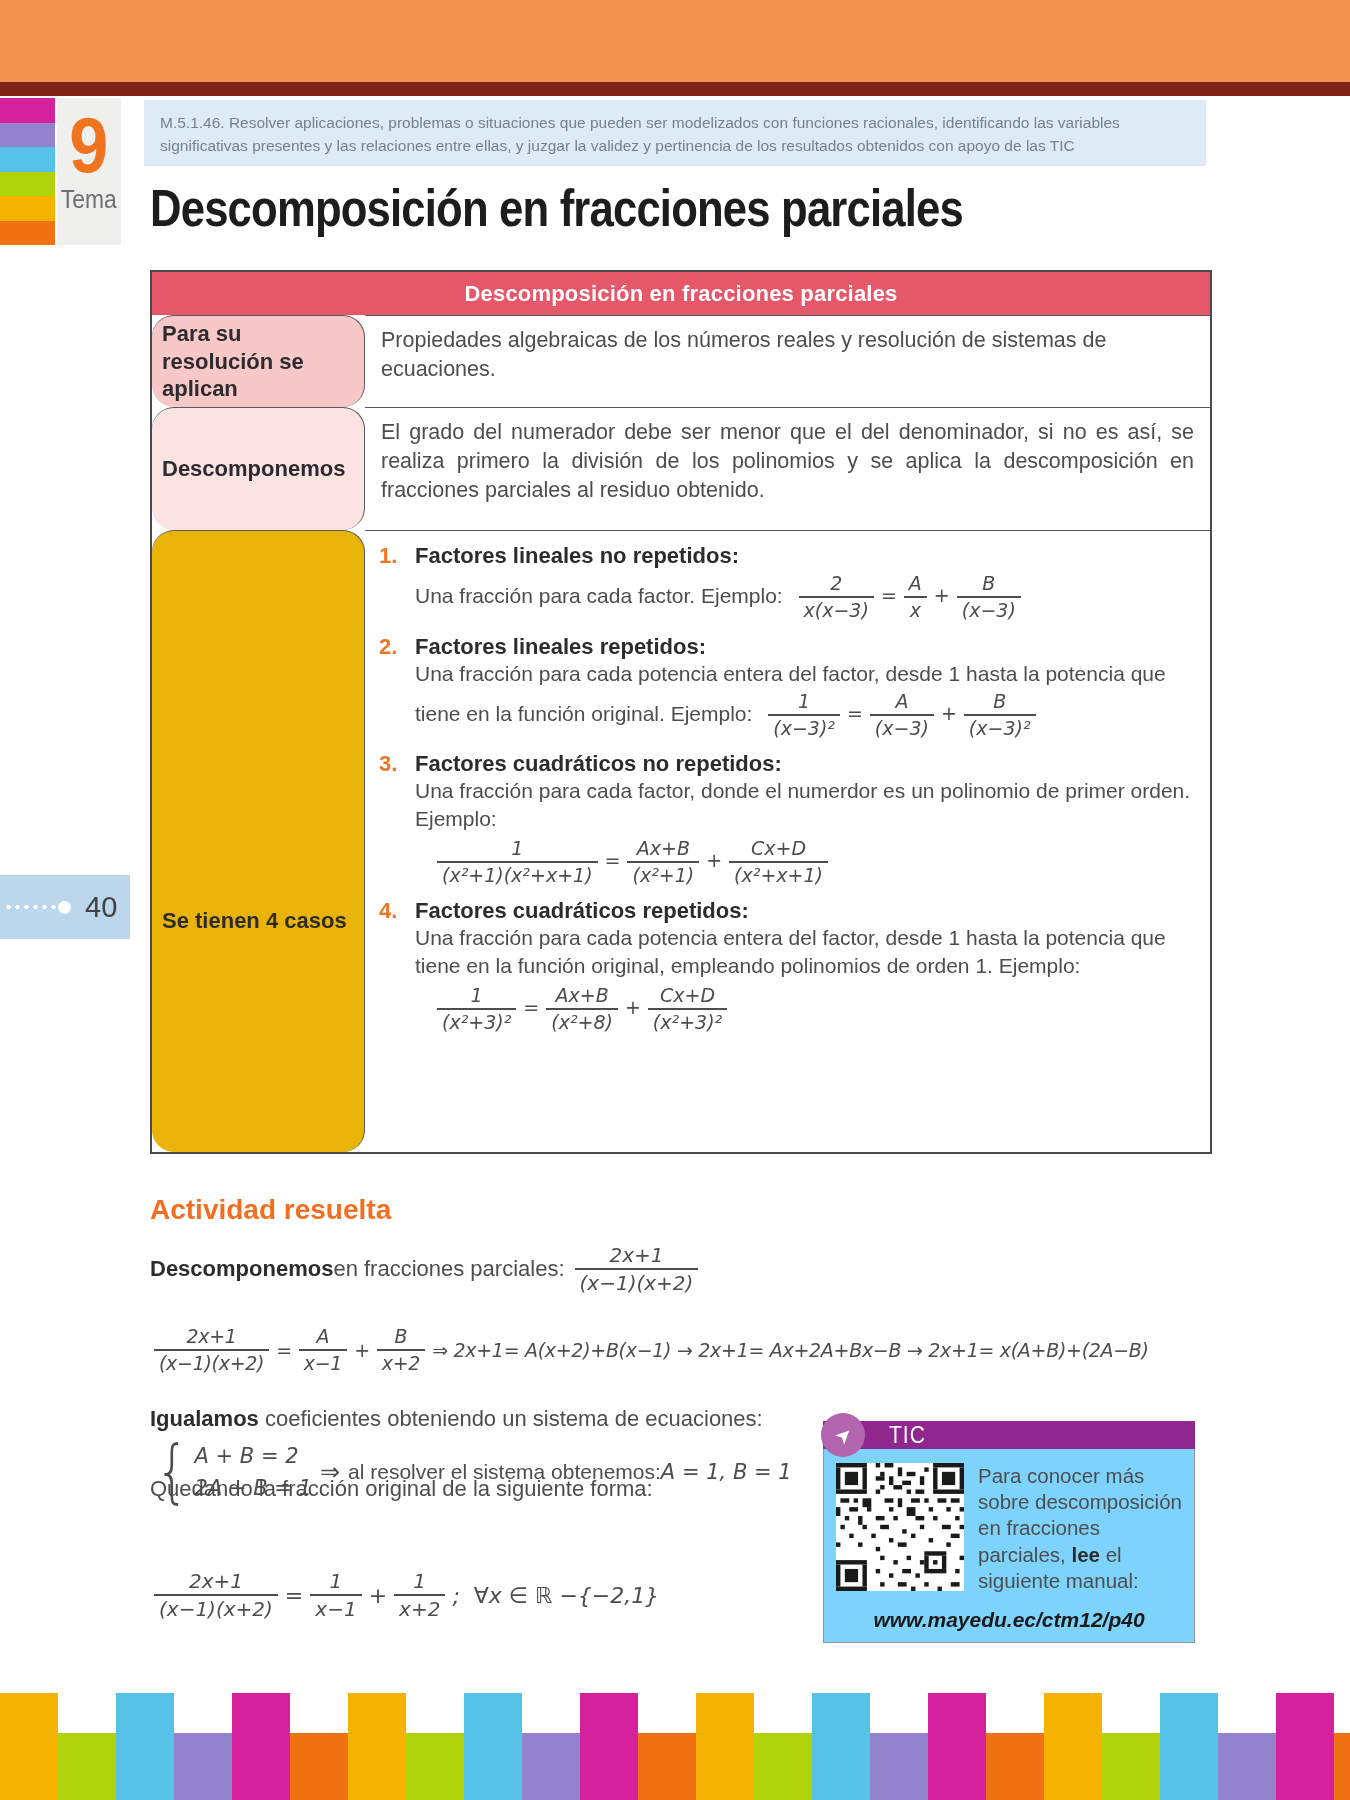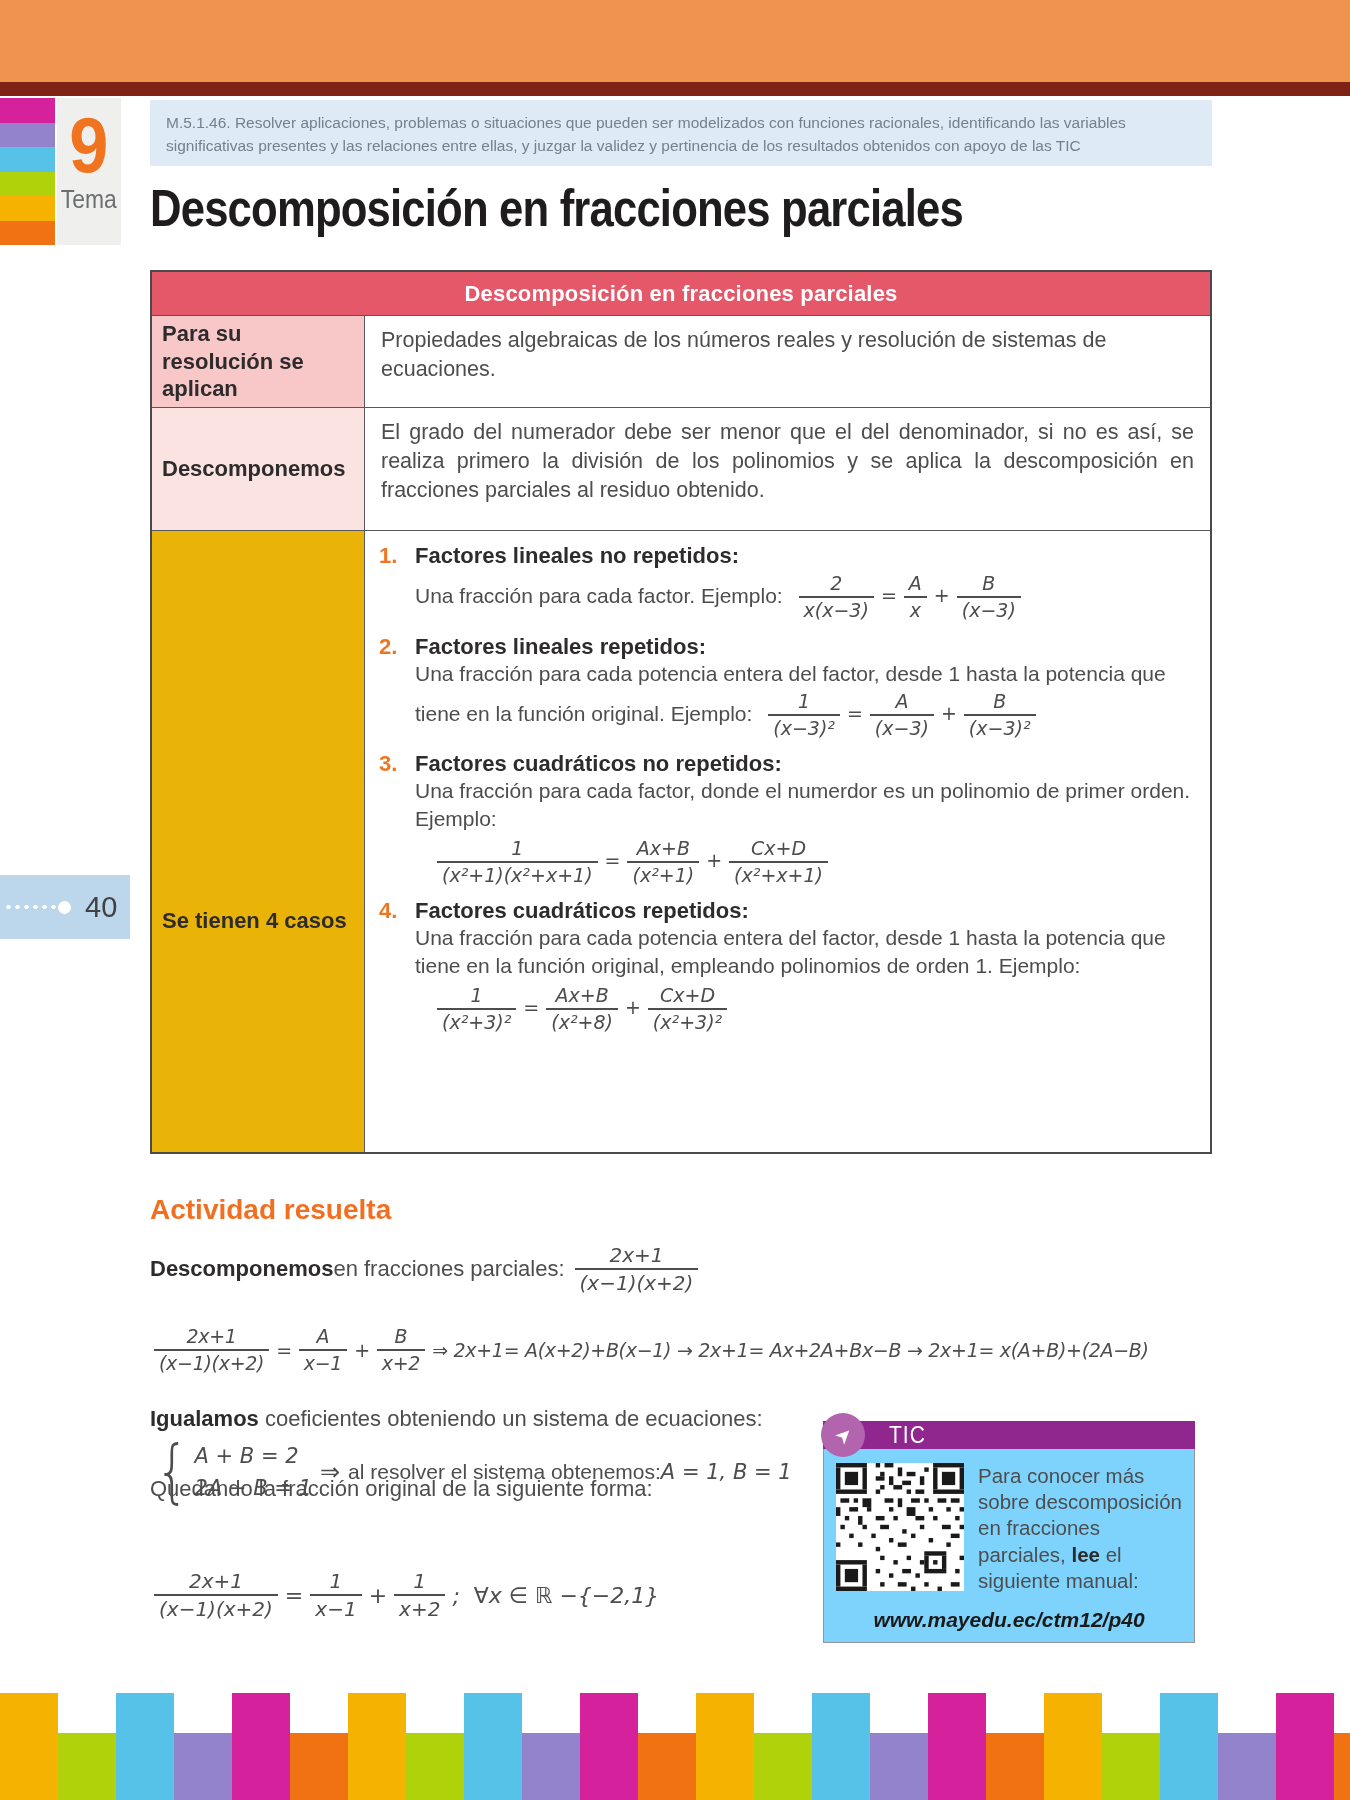--- a/index.html
+++ b/index.html
@@ -11,30 +11,30 @@
   .maroonbar{position:absolute;left:0;top:82px;width:1350px;height:14px;background:#7E2315;}
 
   
   .stripes{position:absolute;left:0;top:98px;width:55px;height:147px;display:flex;flex-direction:column;}
   .stripe{flex:1 1 auto;}
   .tema-box{position:absolute;left:57px;top:98px;width:64px;height:147px;background:#EFEFEE;display:flex;flex-direction:column;align-items:center;justify-content:flex-start;}
   .tema-num{font-size:78px;font-weight:700;color:#F07320;line-height:0.95;margin-top:10px;transform:scaleX(.9);}
   .tema-label{font-size:26px;color:#6d6e71;transform:scaleX(.88);margin-top:2px;}
 
   
-  .std-box{position:absolute;left:150px;top:100px;width:1062px;height:66px;background:#DEEAF6;box-sizing:border-box;padding:11px 16px;font-size:15.5px;line-height:1.5;color:#75818C;}
+  .std-box{position:absolute;left:144px;top:100px;width:1062px;height:66px;background:#DEEAF6;box-sizing:border-box;padding:11px 16px;font-size:15.5px;line-height:1.5;color:#75818C;}
 
   
   .title{position:absolute;left:150px;top:178px;margin:0;font-size:52px;font-weight:800;color:#1E1C1C;letter-spacing:-1px;white-space:nowrap;transform:scaleX(.84);transform-origin:left top;}
 
   
   .tbl{position:absolute;left:150px;top:270px;width:1062px;box-sizing:border-box;border:2px solid #4a4a4c;display:grid;grid-template-columns:213px 1fr;grid-template-rows:43px 92px 123px 622px;}
   .tbl-header{grid-column:1/3;background:#E4586A;color:#ffffff;font-weight:700;font-size:22px;display:flex;align-items:center;justify-content:center;letter-spacing:.2px;}
   .cell{box-sizing:border-box;border-top:1.5px solid #58595b;overflow:hidden;}
-  .lbl{border-right:1.5px solid #58595b;padding:8px 8px 8px 10px;font-weight:700;font-size:22px;color:#2e2b2c;line-height:1.25;display:flex;}
+  .lbl{border-right:1.5px solid #58595b;padding:8px 8px 8px 10px;font-weight:700;font-size:22px;color:#2e2b2c;line-height:1.25;display:flex;border-radius:22px;}
   .lbl.v-center{align-items:center;}
   .lbl-row1{background:#F8C8C9;}
   .lbl-row2{background:#FBE3E2;}
   .lbl-row3{background:#eab308;align-items:flex-start;}
   .lbl-row3 .lbl-text{margin-top:368px;}
   .cnt{padding:10px 16px;font-size:21.5px;color:#4d4d4f;line-height:1.35;}
   .cnt.justify{text-align:justify;}
 
   
   .cases{padding:12px 14px 0 14px;}

